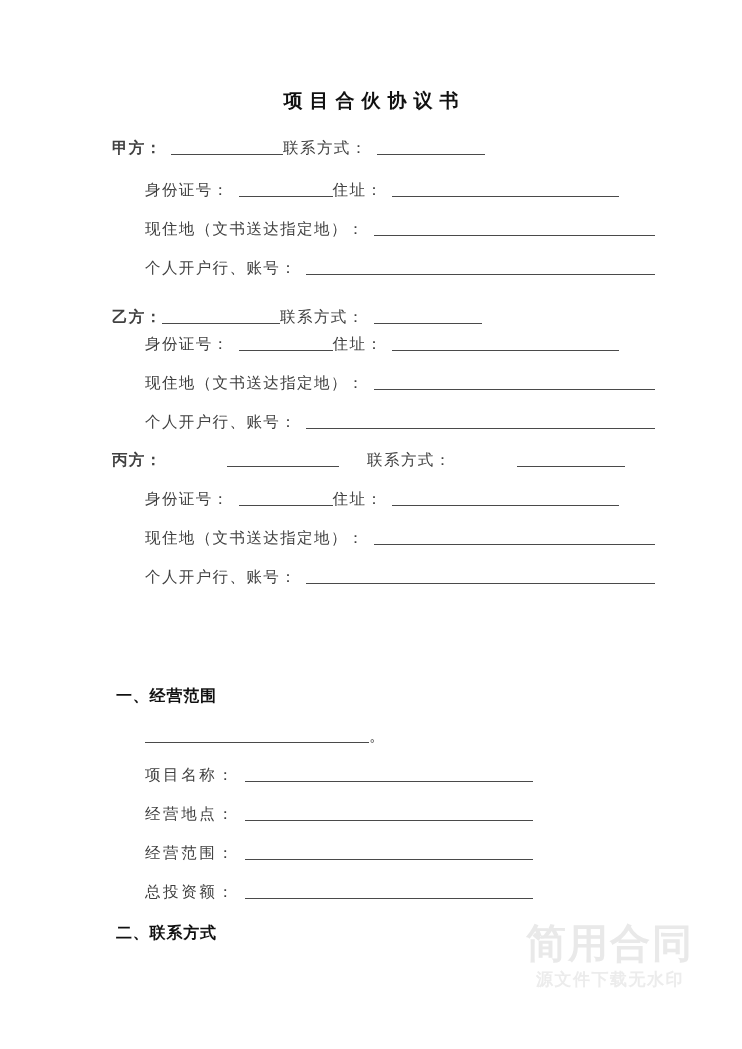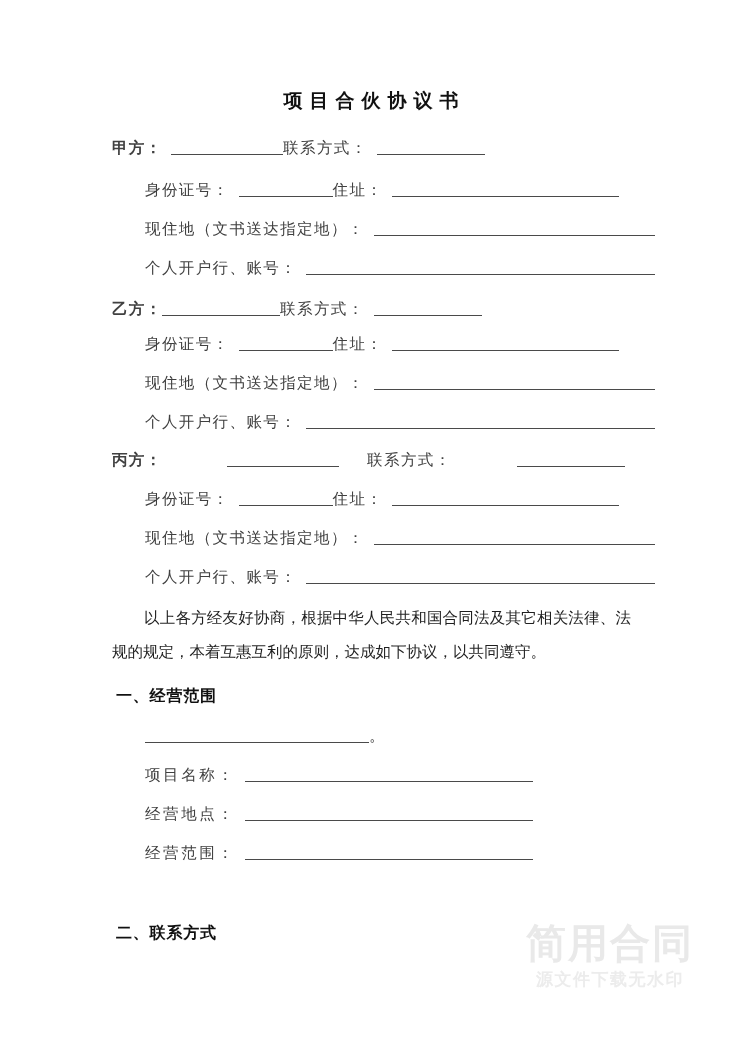--- a/index.html
+++ b/index.html
@@ -156,21 +156,21 @@
     <span class="gap"></span>
     <span class="rule" style="width:281px;"></span>
   </div>
 
   <div class="line" style="left:145px; top:258px;">
     <span class="lbl">个人开户行、账号：</span>
     <span class="gap"></span>
     <span class="rule" style="width:349px;"></span>
   </div>
 
-  <div class="line" style="left:112px; top:299px;">
+  <div class="line" style="left:112px; top:307px;">
     <span class="lbl-bold">乙方：</span>
     <span class="rule" style="width:118px;"></span>
     <span class="lbl">联系方式：</span>
     <span class="gap"></span>
     <span class="rule" style="width:108px;"></span>
   </div>
 
   <div class="line" style="left:145px; top:334px;">
     <span class="lbl">身份证号：</span>
     <span class="gap"></span>
@@ -215,21 +215,20 @@
     <span class="gap"></span>
     <span class="rule" style="width:281px;"></span>
   </div>
 
   <div class="line" style="left:145px; top:567px;">
     <span class="lbl">个人开户行、账号：</span>
     <span class="gap"></span>
     <span class="rule" style="width:349px;"></span>
   </div>
 
-  <div class="para" style="top:601px;">以上各方经友好协商，根据中华人民共和国合同法及其它相关法律、法规的规定，本着互惠互利的原则，达成如下协议，以共同遵守。</div>
 
   <div class="heading" style="top:686px;">一、经营范围</div>
 
   <div class="line" style="left:145px; top:726px;">
     <span class="rule" style="width:224px;"></span>
     <span class="tail">。</span>
   </div>
 
   <div class="line" style="left:145px; top:765px;">
     <span class="lbl-sp2">项目名称：</span>
@@ -242,20 +241,25 @@
     <span class="gap"></span>
     <span class="rule" style="width:288px;"></span>
   </div>
 
   <div class="line" style="left:145px; top:804px;">
     <span class="lbl-sp2">经营地点：</span>
     <span class="gap"></span>
     <span class="rule" style="width:288px;"></span>
   </div>
 
+  <div class="line" style="left:145px; top:882px;">
+    <span class="lbl-sp2">总投资额：</span>
+    <span class="gap"></span>
+    <span class="rule" style="width:288px;"></span>
+  </div>
 
   <div class="heading" style="top:923px;">二、联系方式</div>
 
   <div class="watermark">
     <div class="wm-main">简用合同</div>
     <div class="wm-sub">源文件下载无水印</div>
   </div>
 
 </div>
 

